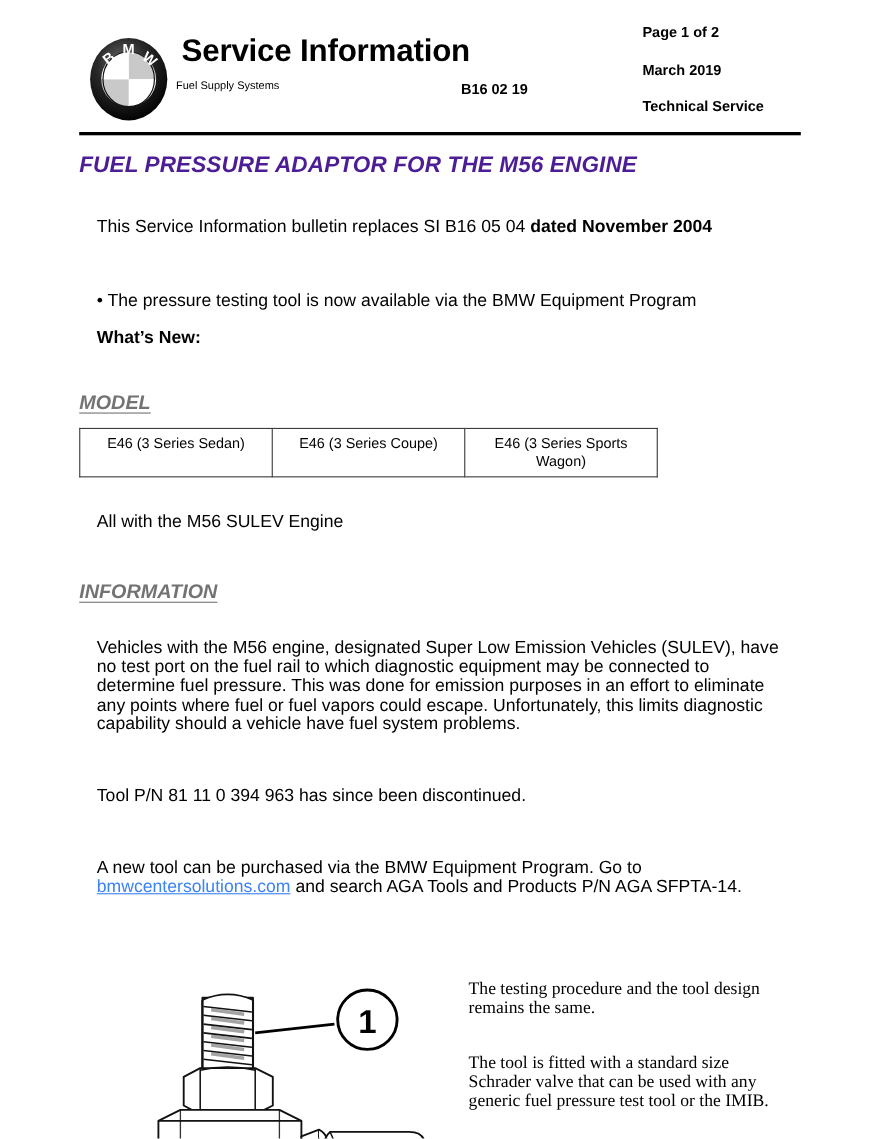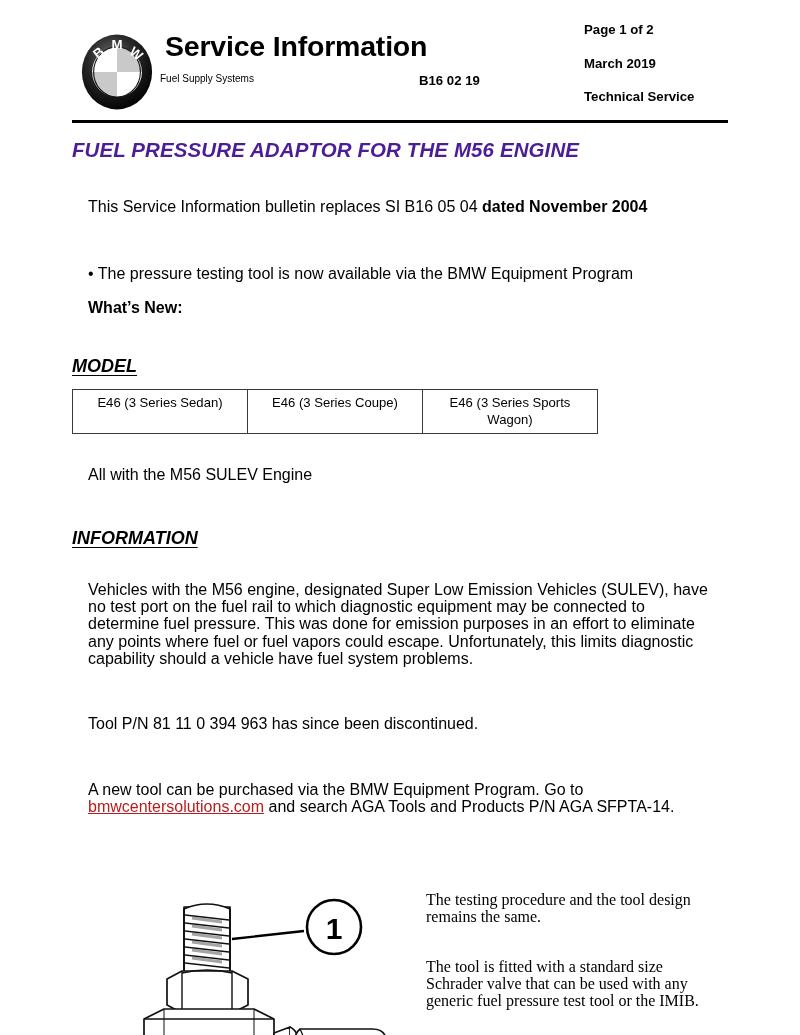--- a/index.html
+++ b/index.html
@@ -91,37 +91,37 @@
     font-weight: bold;
     font-style: italic;
     color: #4c1d95;
     letter-spacing: 0.1px;
     white-space: nowrap;
   }
   .section-head {
     font-size: 18px;
     font-weight: bold;
     font-style: italic;
-    color: #000000;
+    color: #737373;
     text-decoration: underline;
     text-underline-offset: 3px;
     margin: 0;
     display: inline-block;
   }
 
   
   .p {
     font-size: 16px;
     line-height: 17.3px;
     margin: 16px;
   }
   .bold { font-weight: bold; }
 
   .link {
-    color: #b91c1c;
+    color: #3b82f6;
     text-decoration: underline;
   }
   .sp-16 { height: 16px; }
   .sp-18 { height: 18px; }
   .sp-20 { height: 20px; }
   .sp-24 { height: 24px; }
   .sp-28 { height: 28px; }
 
   
   table.model {

